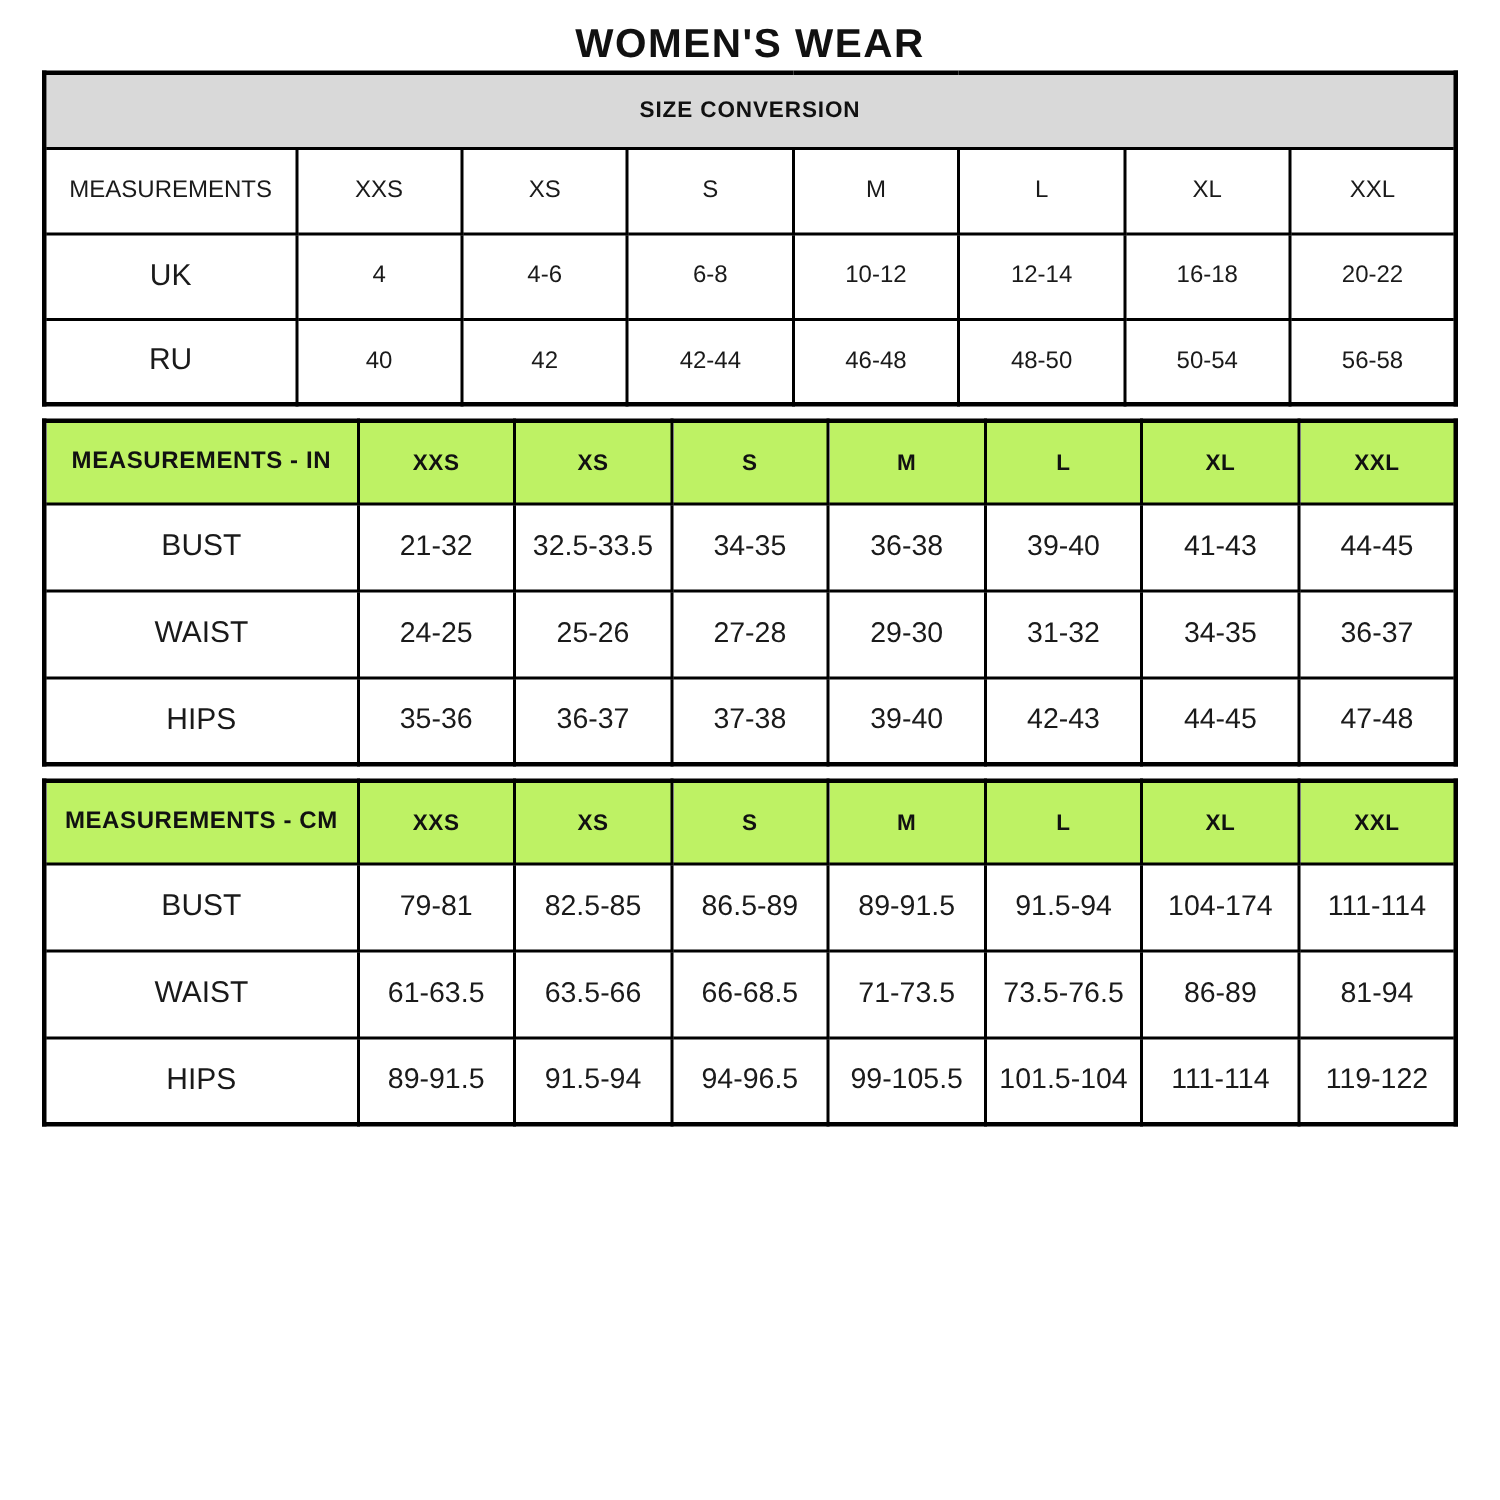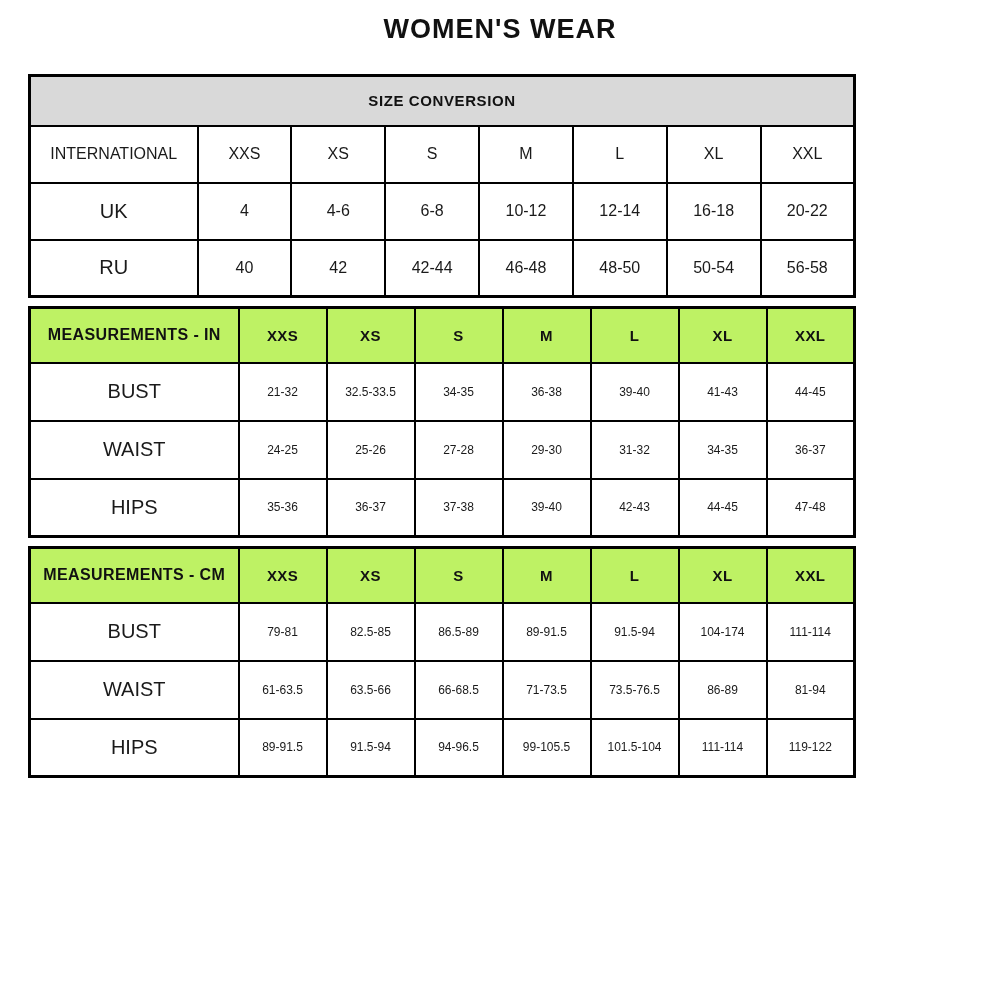--- a/index.html
+++ b/index.html
@@ -16,26 +16,26 @@
   }
   .page {
     padding: 10px 28px 0 28px;
   }
   .page-title {
     text-align: center;
     font-size: 27px;
     font-weight: bold;
     letter-spacing: 1px;
     color: #111111;
-    margin: 4px 0 29px 0;
+    margin: 4px 0 2px 0;
   }
   table.tbl {
     border-collapse: collapse;
     table-layout: fixed;
-    width: 828px;
+    width: 944px;
     border: 3px solid #000000;
     margin: 0 0 8px 0;
   }
   .tbl th, .tbl td {
     border: 2px solid #000000;
     text-align: center;
     vertical-align: middle;
     background: #ffffff;
     padding: 0 4px;
     overflow: hidden;
@@ -63,41 +63,41 @@
   .meas thead tr { height: 55px; }
   .meas thead th {
     background: #bef264;
     font-weight: bold;
     font-size: 15px;
     letter-spacing: 0.4px;
     color: #111111;
   }
   .meas thead th:first-child { font-size: 16px; }
   .meas tbody tr { height: 58px; }
-  .meas tbody td { font-size: 12px; }
+  .meas tbody td { font-size: 19px; }
   .meas tbody td.row-label, .conversion tbody td.row-label { font-size: 20px; }
 </style>
 </head>
 <body>
 
 <div class="page">
 
   <div class="page-title">WOMEN'S WEAR</div>
 
   <table class="tbl conversion">
     <colgroup>
         <col class="c0">
         <col span="7">
       </colgroup>
     <thead>
       <tr class="band-row">
         <th colspan="8">SIZE CONVERSION</th>
       </tr>
       <tr class="cols-row">
-          <th>INTERNATIONAL</th>
+          <th>MEASUREMENTS</th>
           <th>XXS</th>
           <th>XS</th>
           <th>S</th>
           <th>M</th>
           <th>L</th>
           <th>XL</th>
           <th>XXL</th>
         </tr>
     </thead>
     <tbody>

